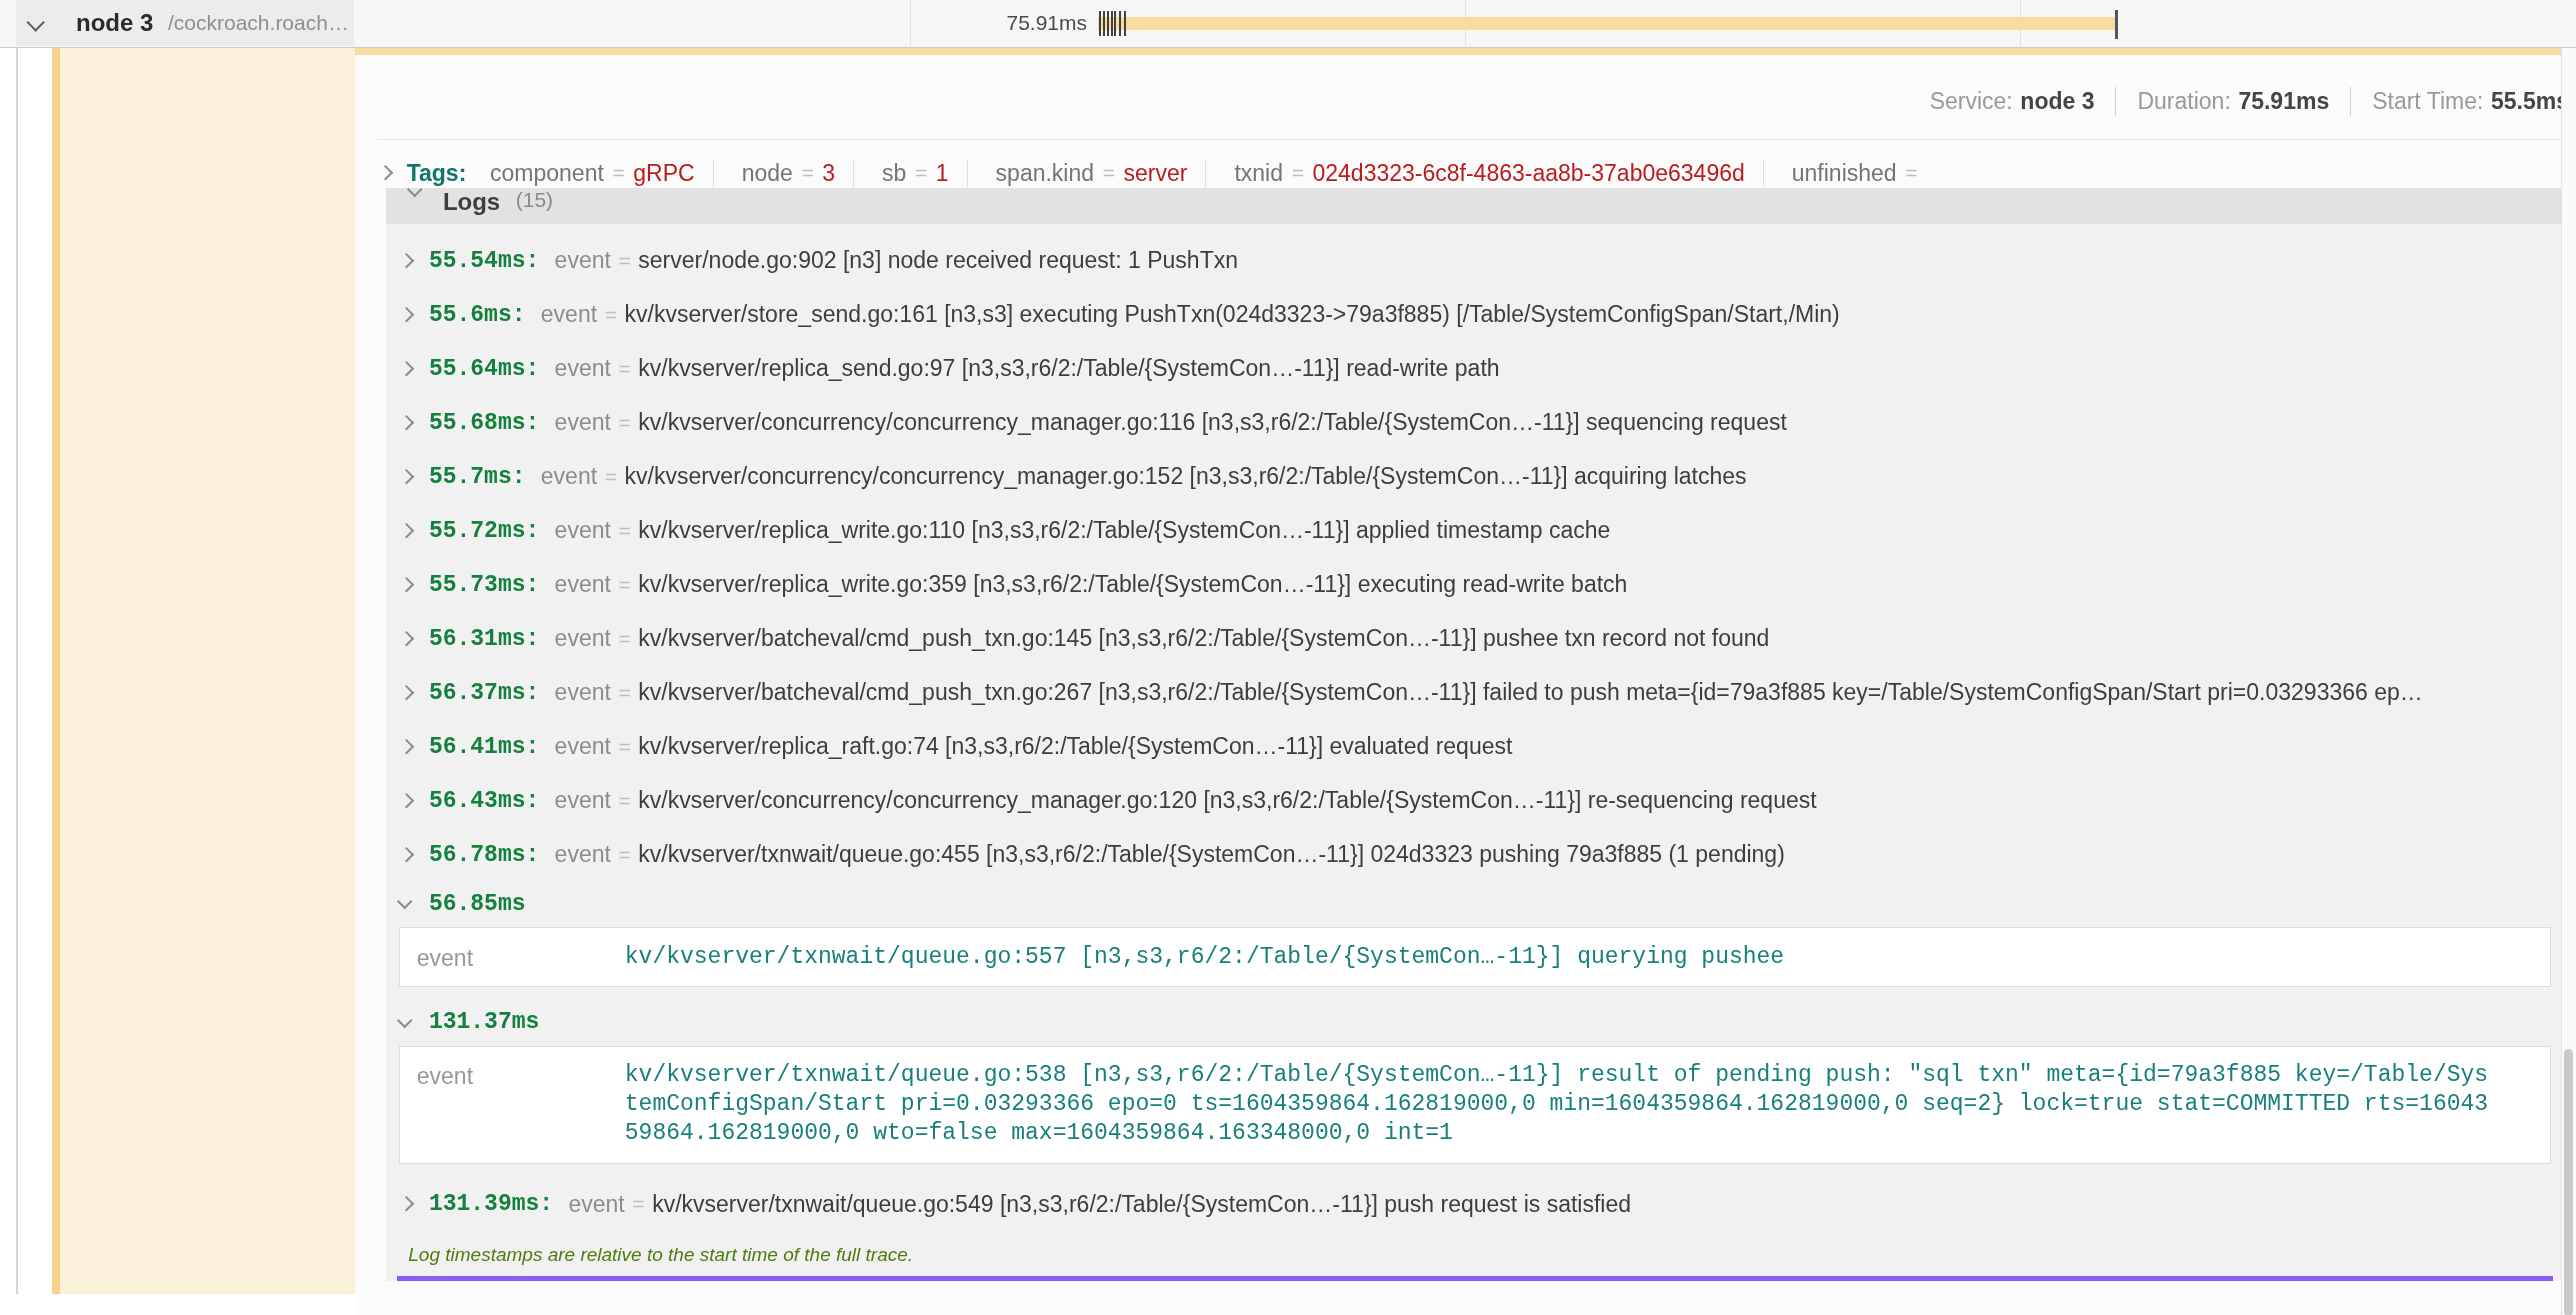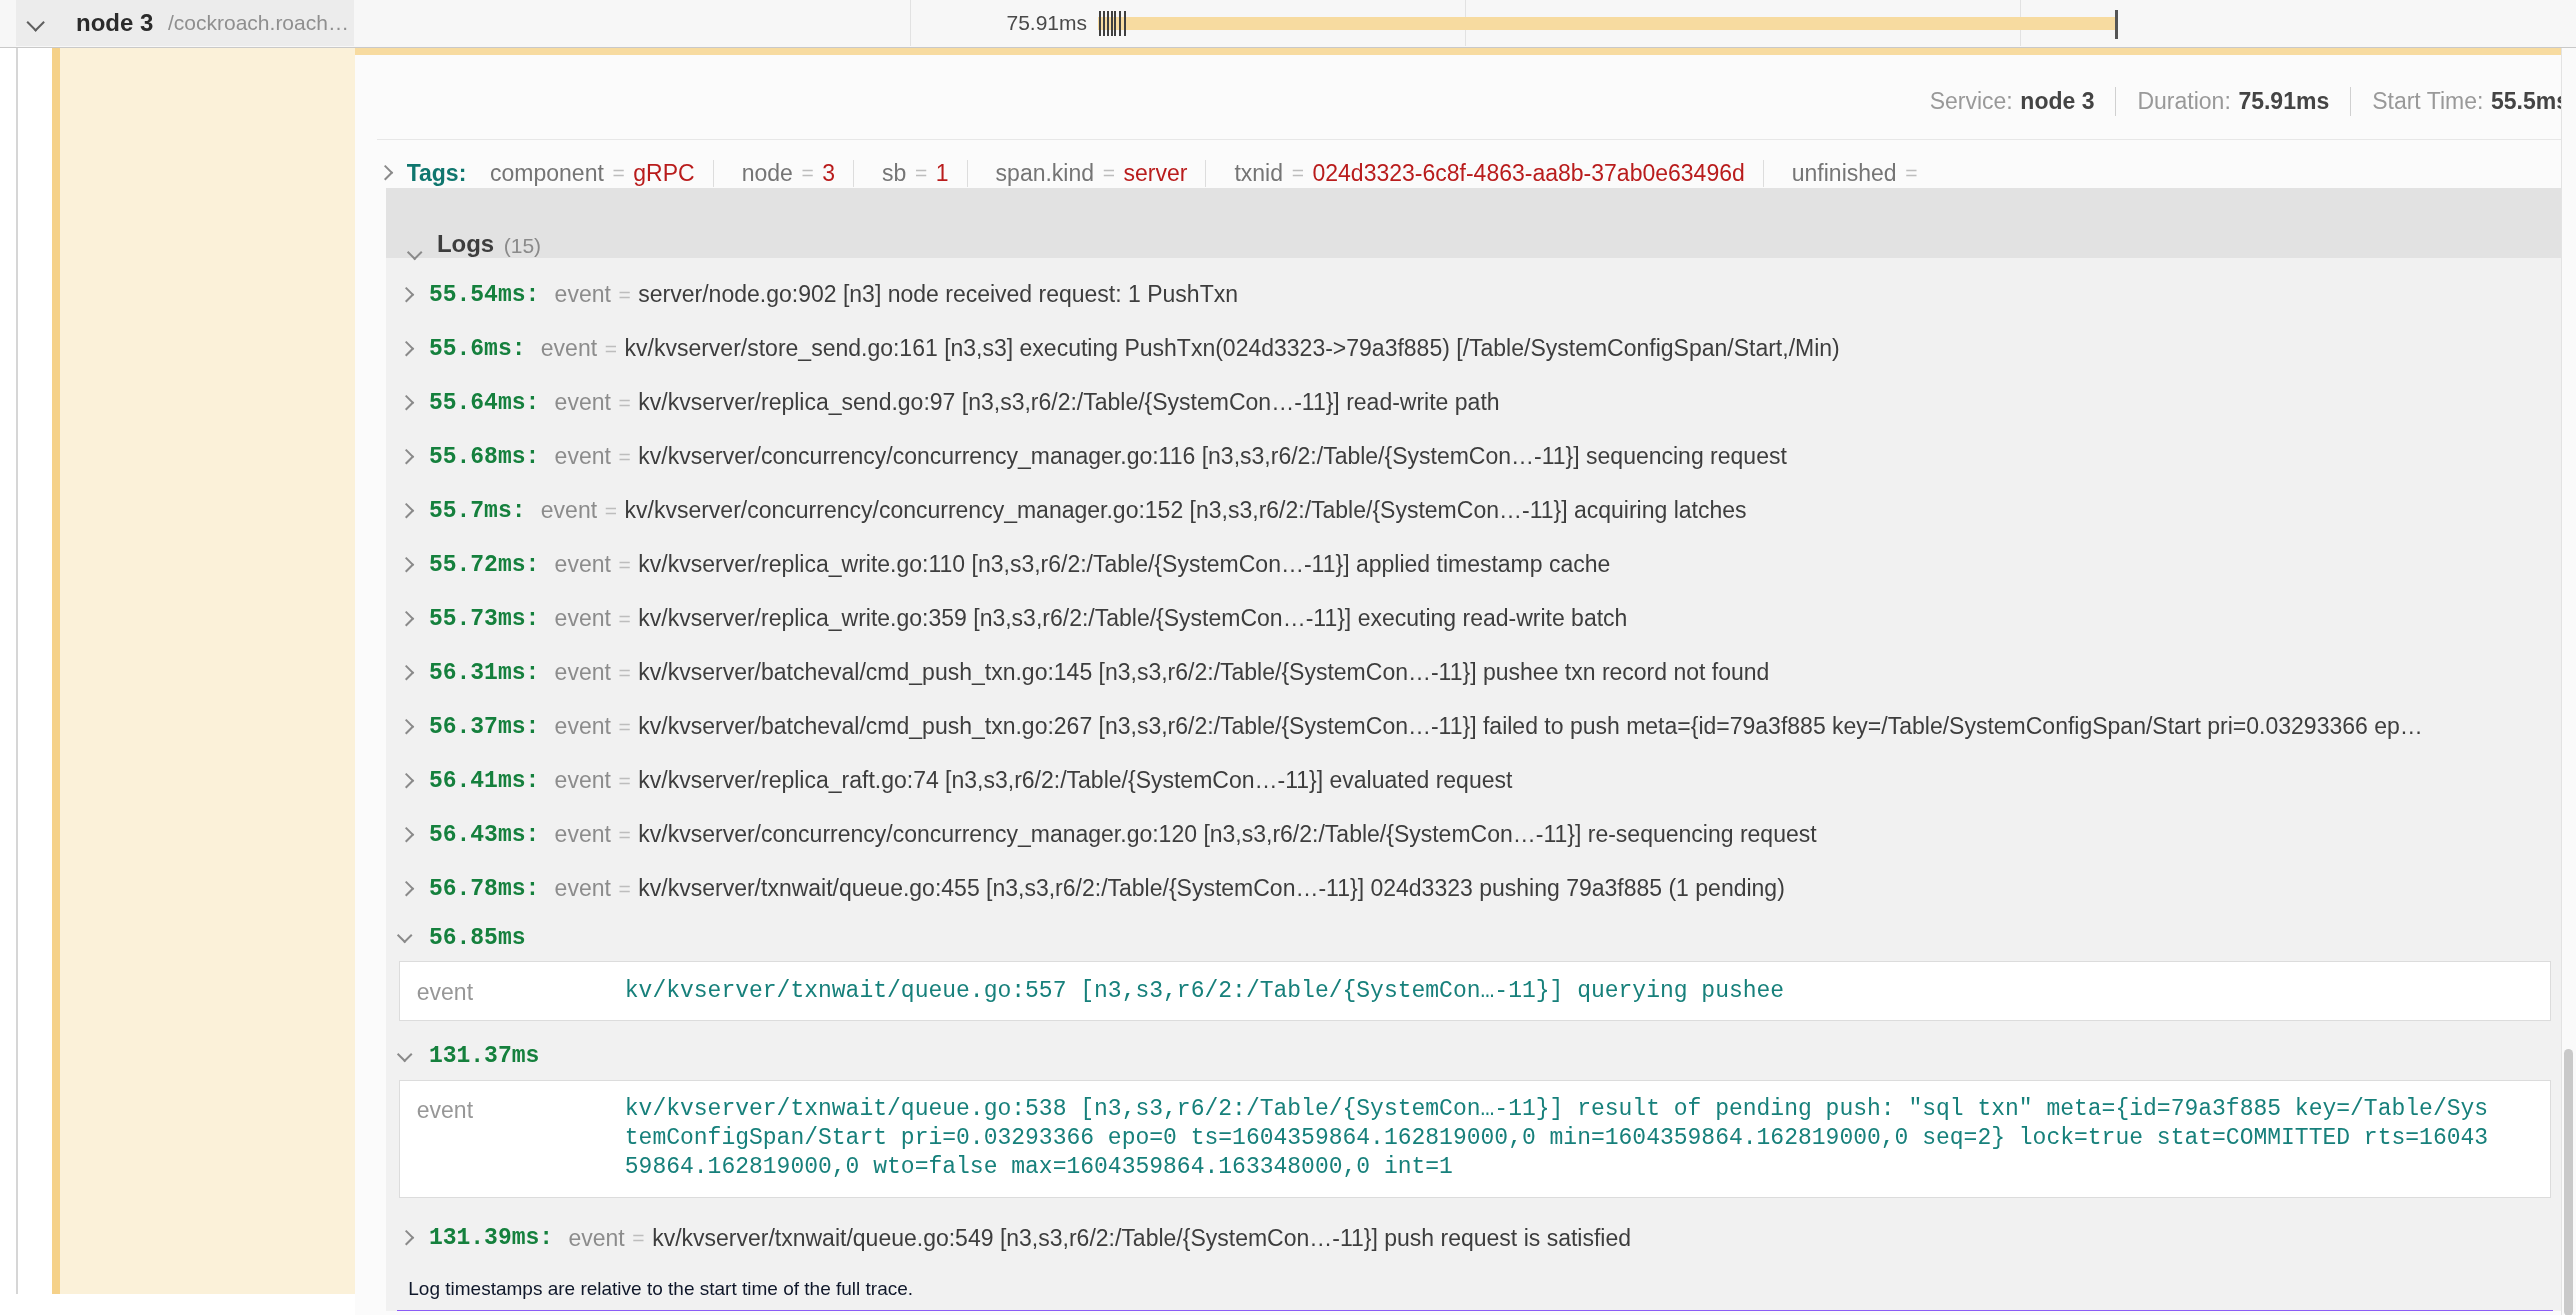--- a/index.html
+++ b/index.html
@@ -35,40 +35,40 @@
   
   .tags-row { position:absolute; left:25px; top:97px; height:42px; display:flex; align-items:center; font-size:23px; }
   .tags-label { font-weight:bold; color:#0f766e; margin:0 5.7px 0 15.3px; }
   .tag-pair { display:flex; align-items:center; padding:0 18px; color:#757575; }
   .tag-pair + .tag-pair { border-left:1px solid #ddd;padding-left:28px; }
   .tag-eq { color:#bdbdbd; margin:0 8.6px; font-size:21px; }
   .tag-val { color:#b91c1c; }
 
   
   .logs { position:absolute; left:30.5px; top:133px; width:2181px; background:#f1f1f1; }
-  .logs-header { height:70px; background:#e2e2e2; display:flex; align-items:flex-end; padding-left:23px; }
+  .logs-header { height:36px; background:#e2e2e2; display:flex; align-items:flex-start; padding-left:23px;gap:6px; }
   .logs-title { font-size:24px; font-weight:bold; color:#3d3d3d; margin-left:17px; }
   .logs-count { font-size:21px; color:#8a8a8a; margin-left:9.5px; font-weight:normal; }
   .logs-body { padding:9.5px 13.3px 0 11.4px; }
 
   .log-row { display:flex; align-items:center; height:54px; white-space:nowrap; overflow:hidden; font-size:23px; }
   .log-row .cvw { width:32px; flex:0 0 32px; display:flex; justify-content:flex-start; padding-left:3.8px; }
   .log-time { font-weight:bold; color:#15803d; margin-right:15.3px;font-family:Liberation Mono, monospace; }
   .log-key { color:#8c8c8c; }
   .log-eq { color:#bdbdbd; margin:0 7.6px; font-size:21px; }
   .log-val { color:#3d3d3d; }
 
   .exp-header { display:flex; align-items:center; height:44px; font-size:23px; }
   .exp-header .cvw { width:32px; flex:0 0 32px; display:flex; padding-left:1.9px; }
 
   .event-box { margin:1.9px 1.9px 13.3px 1.9px; background:#fff; border:1px solid #dcdcdc; padding:14.3px 17px; display:flex; }
   .event-box .ek { flex:0 0 208px; font-size:23px; color:#979797; padding-top:1.9px; }
   .event-box .ev { font-family:"Liberation Mono","DejaVu Sans Mono",monospace; font-size:23px; line-height:29px; color:#17807b; word-break:break-all; width:135.5ch; }
 
-  .logs-footer { padding:13.3px 0 9.5px 11.4px; font-size:19px; color:#0f172a; border-bottom:1px solid #8b5cf6; }
+  .logs-footer { padding:13.3px 0 9.5px 11.4px; font-size:19px; color:#4d7c0f; border-bottom:5px solid #8b5cf6;font-style:italic; }
 
   
   .cv { display:inline-block; width:11.4px; height:11.4px; border:solid #8a8a8a; border-width:0 2.4px 2.4px 0; }
   .cv.r { transform:rotate(-45deg); }
   .cv.d { transform:rotate(45deg); margin-top:-3.8px; }
   .cv.big { width:13.3px; height:13.3px; border-color:#5f5f5f; }
 
   
   .scroll-track { position:absolute; right:0; top:48px; width:15.3px; height:1268px; background:#fafafa; border-left:1px solid #e3e3e3; }
   .scroll-thumb { position:absolute; right:2.9px; top:1001px; width:9.5px; height:267px; background:#c9c9c9; border-radius:4.8px; }

